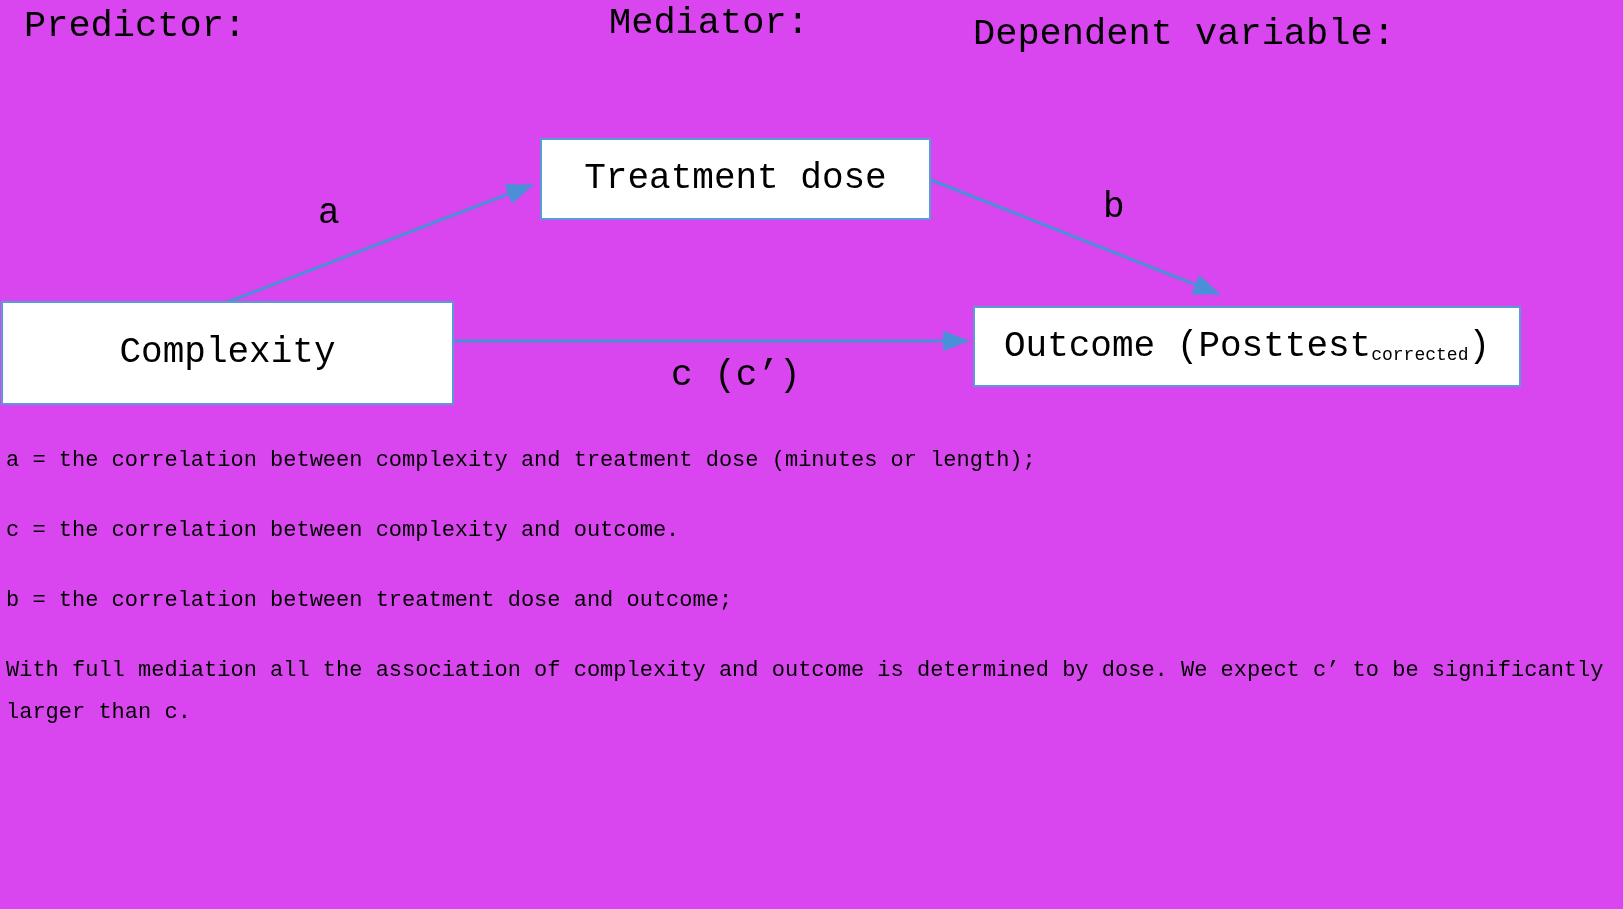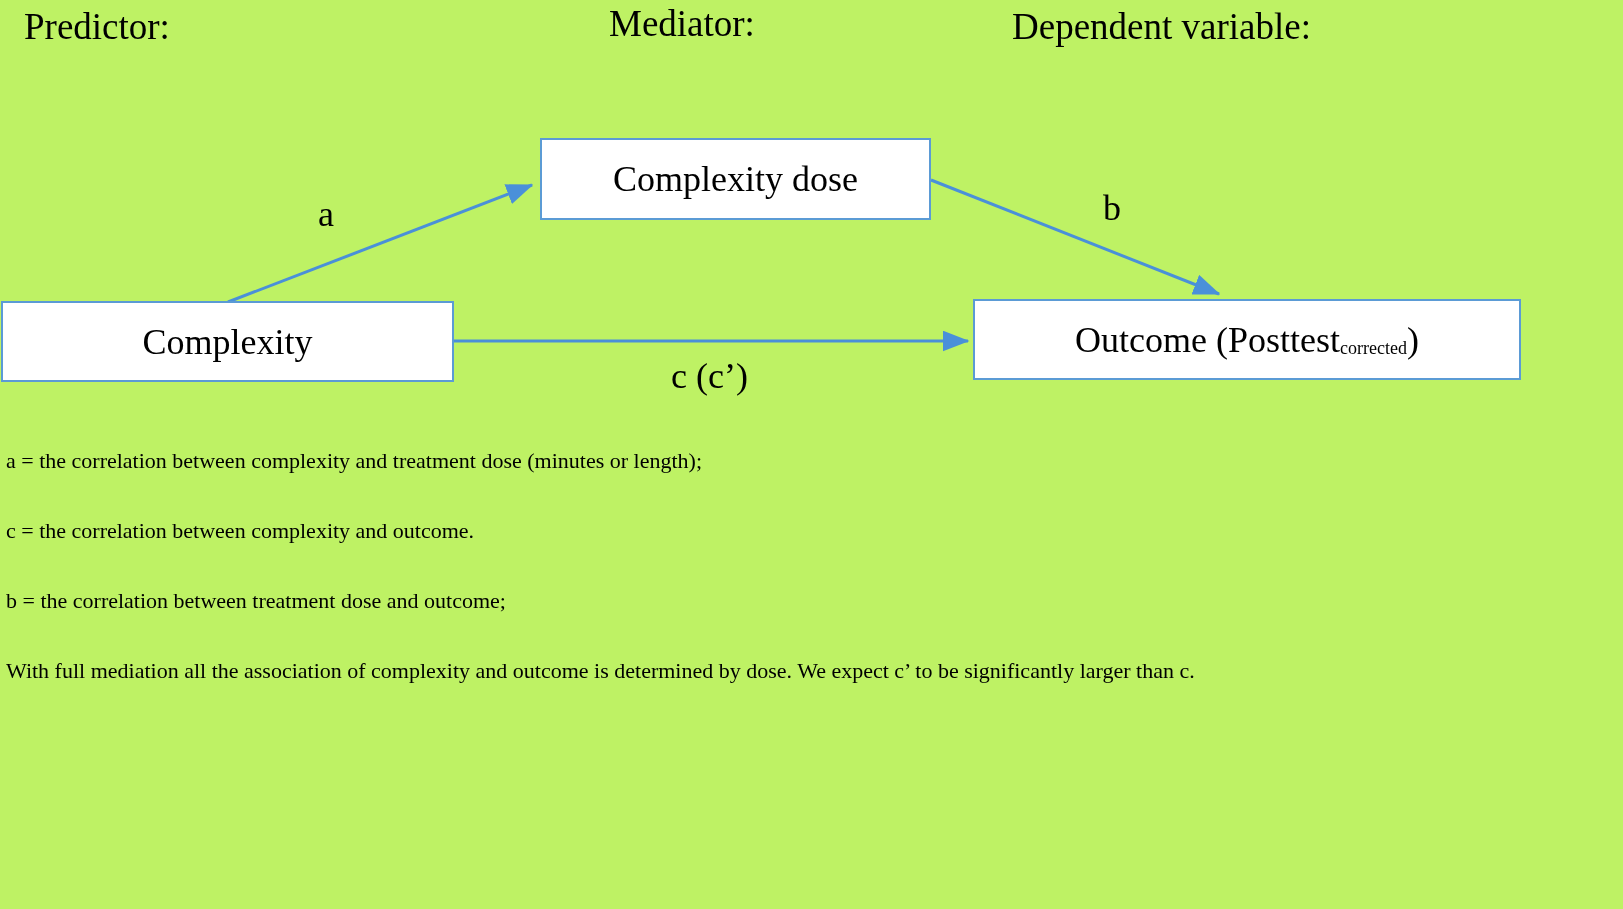--- a/index.html
+++ b/index.html
@@ -5,37 +5,37 @@
 <style>
   html, body {
     margin: 0;
     padding: 0;
     background: #ffffff;
   }
   #page {
     position: relative;
     width: 1623px;
     height: 909px;
-    background: #bef264;
-    font-family: Liberation Serif, serif;
+    background: #d946ef;
+    font-family: Liberation Mono, monospace;
     color: #000000;
     overflow: hidden;
   }
 
   
   .col-header {
     position: absolute;
     font-size: 37px;
     line-height: 1;
     white-space: nowrap;
     color: #000;
   }
   #hdr-predictor { left: 24px;  top: 8px; }
   #hdr-mediator  { left: 609px; top: 5px; }
-  #hdr-dependent { left: 973px; top: 8px; margin-left: 39px; }
+  #hdr-dependent { left: 973px; top: 16px; }
 
   
   .node-box {
     position: absolute;
     box-sizing: border-box;
     border: 2px solid #5B9BD5;
     background: #ffffff;
     display: flex;
     align-items: center;
     justify-content: center;
@@ -44,24 +44,24 @@
     color: #000;
     white-space: nowrap;
     z-index: 3;
   }
   #box-treatment {
     left: 540px;  top: 138px;
     width: 391px; height: 82px;
   }
   #box-complexity {
     left: 1px;    top: 301px;
-    width: 453px; height: 81px;
+    width: 453px; height: 104px;
   }
   #box-outcome {
-    left: 973px;  top: 299px;
+    left: 973px;  top: 306px;
     width: 548px; height: 81px;
   }
   .node-label { display: inline-block; }
   .sub {
     font-size: 18px;
     vertical-align: baseline;
     position: relative;
     top: 8px;
   }
 
@@ -121,21 +121,21 @@
     </defs>
 
     <line x1="228" y1="302" x2="532" y2="185" stroke="#4A90D9" stroke-width="3" marker-end="url(#arrowhead)"></line>
 
     <line x1="931" y1="180" x2="1219" y2="294" stroke="#4A90D9" stroke-width="3" marker-end="url(#arrowhead)"></line>
 
     <line x1="454" y1="341" x2="968" y2="341" stroke="#4A90D9" stroke-width="3" marker-end="url(#arrowhead)"></line>
   </svg>
 
   <div class="node-box" id="box-treatment">
-    <span class="node-label">Complexity dose</span>
+    <span class="node-label">Treatment dose</span>
   </div>
 
   <div class="node-box" id="box-complexity">
     <span class="node-label">Complexity</span>
   </div>
 
   <div class="node-box" id="box-outcome">
     <span class="node-label">Outcome (Posttest</span>
       <span class="sub">corrected</span>
       <span class="node-label">)</span>

